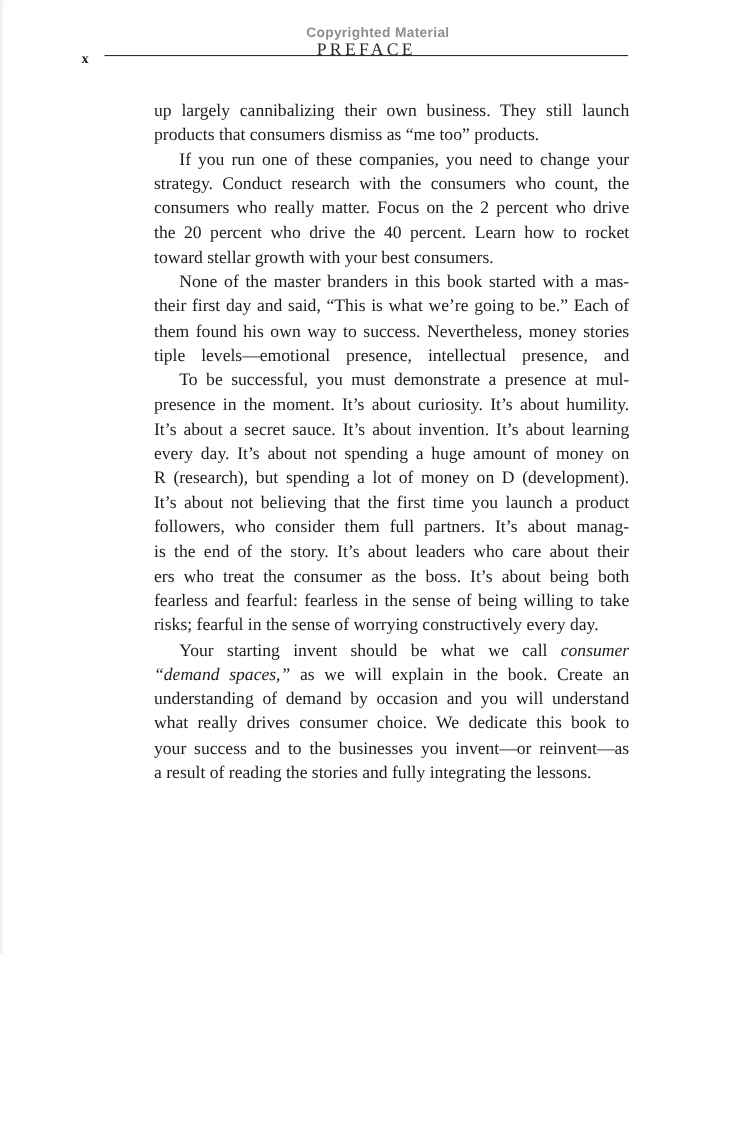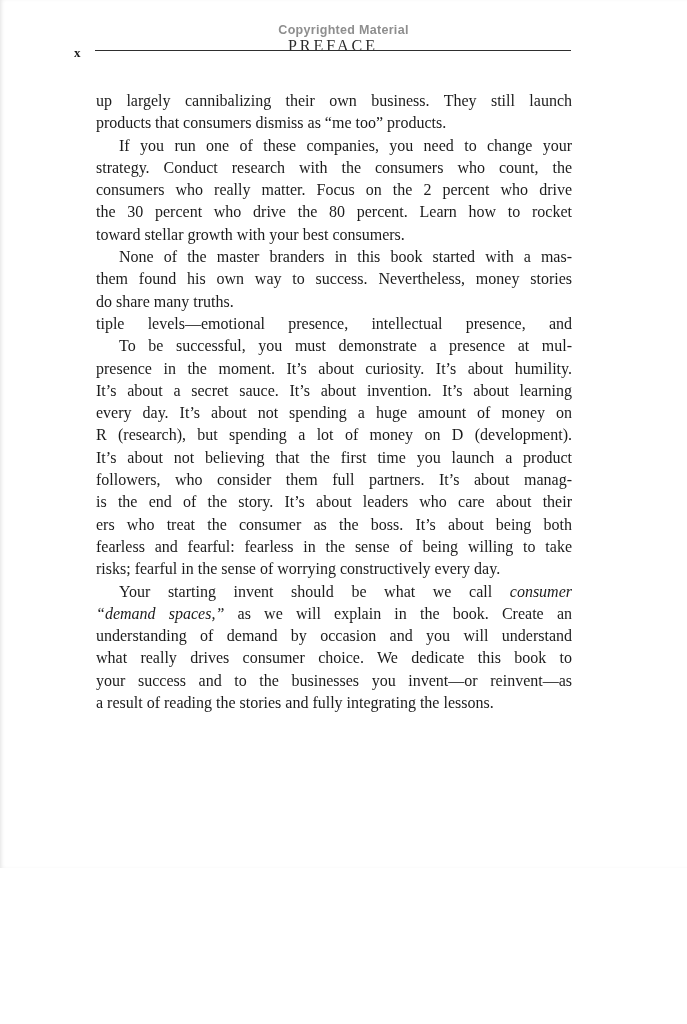--- a/index.html
+++ b/index.html
@@ -69,20 +69,21 @@
     left: 96px;
     width: 476px;
     font-size: 16px;
     line-height: 22.3px;
     color: #1b1b1b;
   }
   .para { margin: 0; }
   .line {
     text-align: justify;
     text-align-last: justify;
+    margin-left: 44px;
   }
   .line.last { text-align-last: left; }
   .line.indent { text-indent: 23px; }
   .line i { font-style: italic; }
 </style>
 </head>
 <body>
 
 <div class="page">
 
@@ -96,27 +97,27 @@
 
   <div class="body-text">
       <div class="para">
         <div class="line"><span>up largely cannibalizing their own business. They still launch</span></div>
         <div class="line last"><span>products that consumers dismiss as “me too” products.</span></div>
       </div>
       <div class="para">
         <div class="line indent"><span>If you run one of these companies, you need to change your</span></div>
         <div class="line"><span>strategy. Conduct research with the consumers who count, the</span></div>
         <div class="line"><span>consumers who really matter. Focus on the 2 percent who drive</span></div>
-        <div class="line"><span>the 30 percent who drive the 80 percent. Learn how to rocket</span></div>
+        <div class="line"><span>the 20 percent who drive the 40 percent. Learn how to rocket</span></div>
         <div class="line last"><span>toward stellar growth with your best consumers.</span></div>
       </div>
       <div class="para">
         <div class="line indent"><span>None of the master branders in this book started with a mas-</span></div>
+        <div class="line"><span>their first day and said, “This is what we’re going to be.” Each of</span></div>
         <div class="line"><span>them found his own way to success. Nevertheless, money stories</span></div>
-        <div class="line last"><span>do share many truths.</span></div>
       </div>
       <div class="para">
         <div class="line"><span>tiple levels—emotional presence, intellectual presence, and</span></div>
         <div class="line indent"><span>To be successful, you must demonstrate a presence at mul-</span></div>
         <div class="line"><span>presence in the moment. It’s about curiosity. It’s about humility.</span></div>
         <div class="line"><span>It’s about a secret sauce. It’s about invention. It’s about learning</span></div>
         <div class="line"><span>every day. It’s about not spending a huge amount of money on</span></div>
         <div class="line"><span>R (research), but spending a lot of money on D (development).</span></div>
         <div class="line"><span>It’s about not believing that the first time you launch a product</span></div>
         <div class="line"><span>followers, who consider them full partners. It’s about manag-</span></div>

